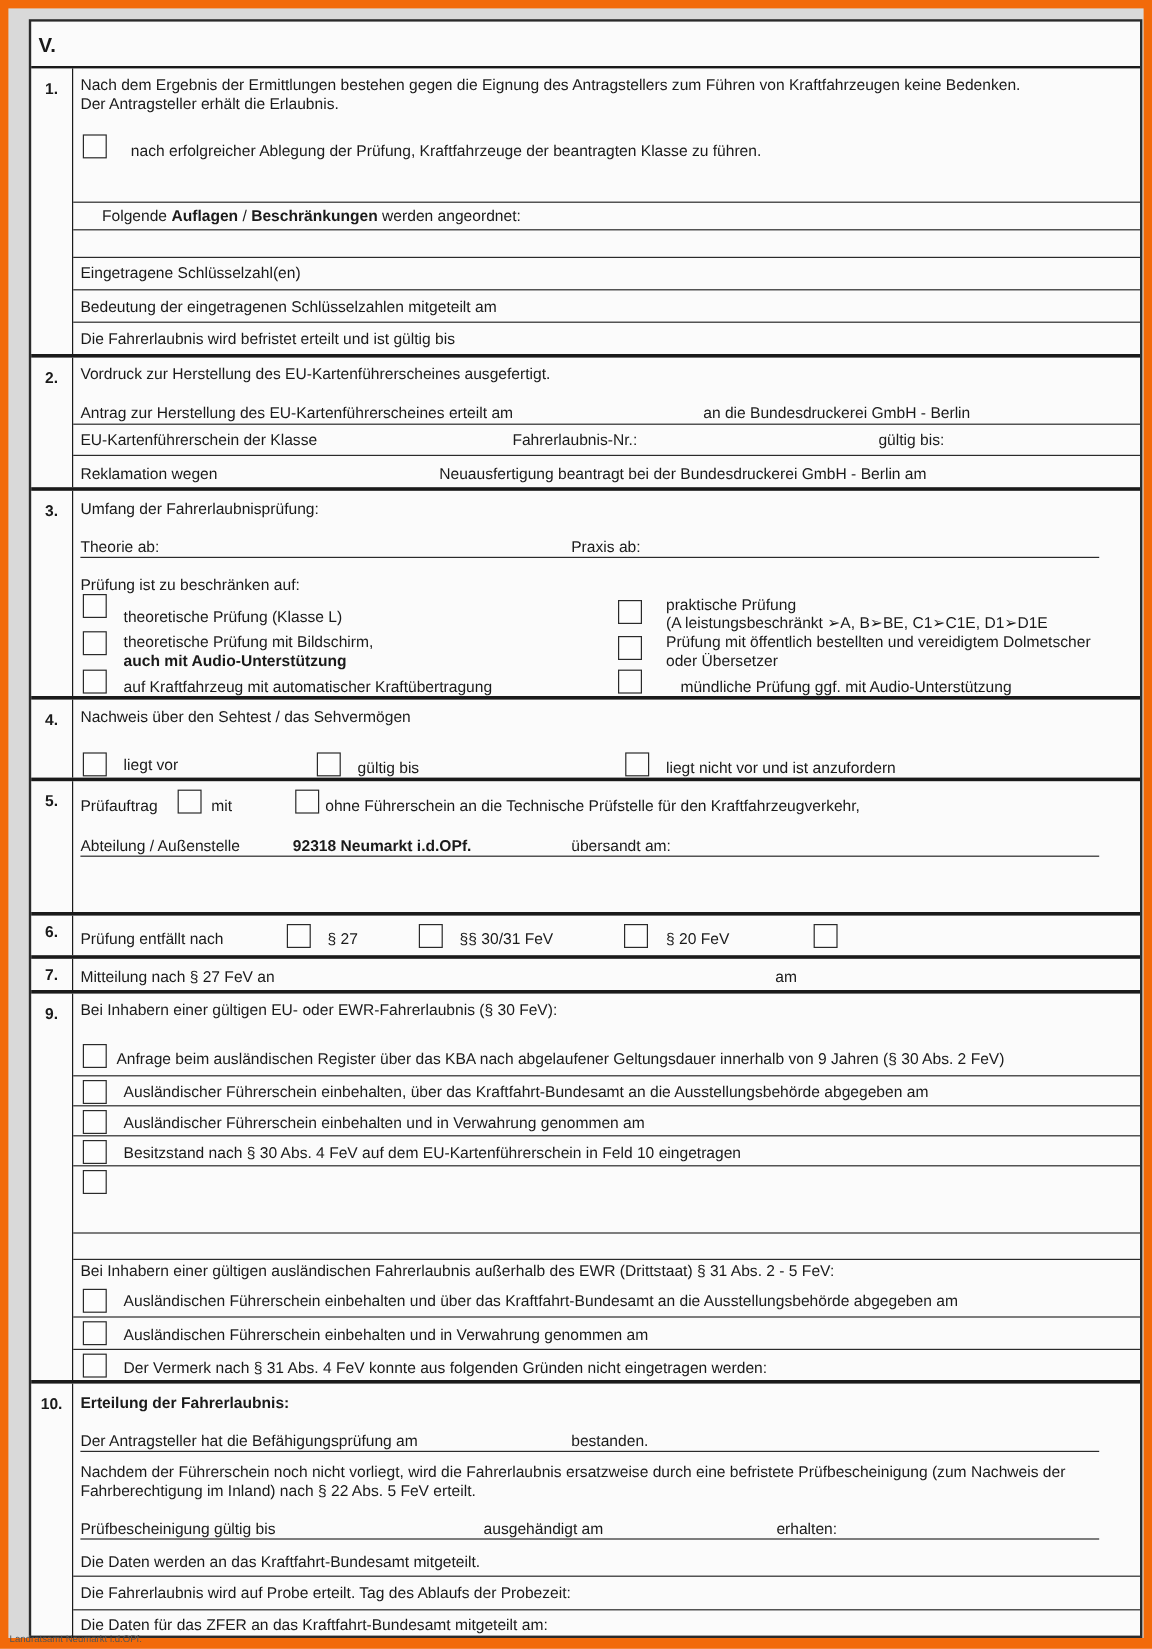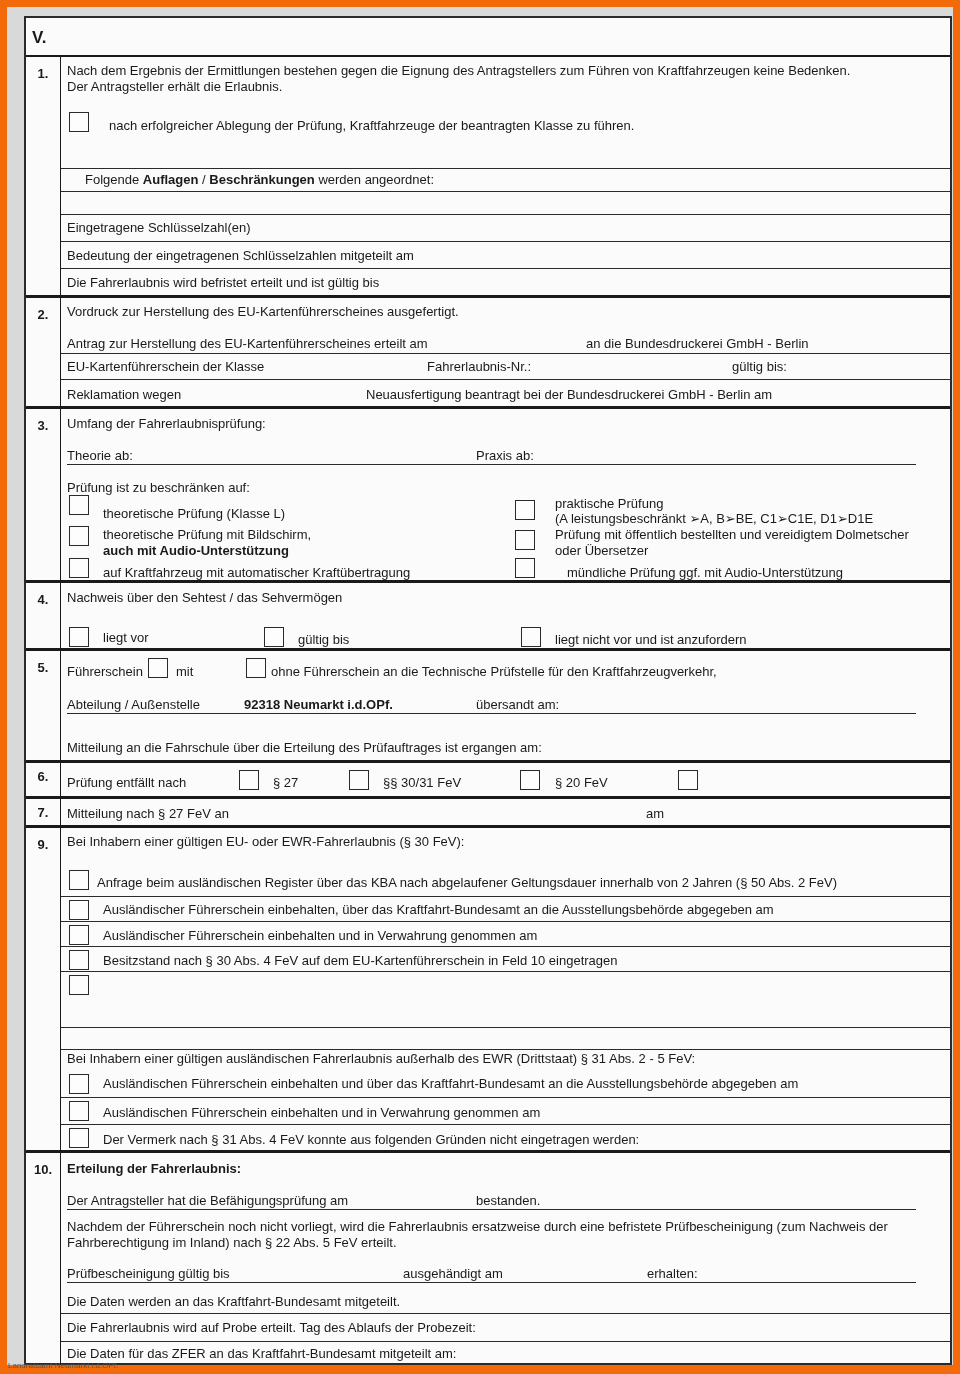--- a/index.html
+++ b/index.html
@@ -137,30 +137,29 @@
       <div class="cb" style="left:203px; top:44px;"></div>
       <div class="t" style="left:237px; top:49px;">gültig bis</div>
       <div class="cb" style="left:460px; top:44px;"></div>
       <div class="t" style="left:494px; top:49px;">liegt nicht vor und ist anzufordern</div>
     </div>
   </div>
 
   <div class="sec" style="top:630px; height:112px;">
     <div class="num">5.</div>
     <div class="body">
-      <div class="t" style="left:6px; top:13px;">Führerschein</div>
+      <div class="t" style="left:6px; top:13px;">Prüfauftrag</div>
       <div class="cb" style="left:87px; top:7px;"></div>
       <div class="t" style="left:115px; top:13px;">mit</div>
       <div class="cb" style="left:185px; top:7px;"></div>
       <div class="t" style="left:210px; top:13px;text-align:right;">ohne Führerschein an die Technische Prüfstelle für den Kraftfahrzeugverkehr,</div>
       <div class="t" style="left:6px; top:46px;">Abteilung / Außenstelle</div>
       <div class="t" style="left:183px; top:46px; font-weight:bold;">92318 Neumarkt i.d.OPf.</div>
       <div class="t" style="left:415px; top:46px;">übersandt am:</div>
       <div class="ul" style="left:6px; width:849px; top:62px;"></div>
-      <div class="t" style="left:6px; top:89px;">Mitteilung an die Fahrschule über die Erteilung des Prüfauftrages ist ergangen am:</div>
     </div>
   </div>
 
   <div class="sec" style="top:742px; height:36px;">
     <div class="num" style="padding-top:6px;">6.</div>
     <div class="body">
       <div class="t" style="left:6px; top:12px;">Prüfung entfällt nach</div>
       <div class="cb" style="left:178px; top:7px;"></div>
       <div class="t" style="left:212px; top:12px;">§ 27</div>
       <div class="cb" style="left:288px; top:7px;"></div>
@@ -178,21 +177,21 @@
       <div class="t" style="left:585px; top:7px;">am</div>
     </div>
   </div>
 
   <div class="sec" style="top:807px; height:325px;">
     <div class="num">9.</div>
     <div class="body">
       <div class="t" style="left:6px; top:6px;">Bei Inhabern einer gültigen EU- oder EWR-Fahrerlaubnis (§ 30 FeV):</div>
 
       <div class="cb" style="left:8px; top:42px;"></div>
-      <div class="t" style="left:36px; top:47px;">Anfrage beim ausländischen Register über das KBA nach abgelaufener Geltungsdauer innerhalb von 2 Jahren (§ 50 Abs. 2 FeV)</div>
+      <div class="t" style="left:36px; top:47px;">Anfrage beim ausländischen Register über das KBA nach abgelaufener Geltungsdauer innerhalb von 9 Jahren (§ 30 Abs. 2 FeV)</div>
       <div class="hl" style="top:68px;"></div>
       <div class="cb" style="left:8px; top:72px;"></div>
       <div class="t" style="left:42px; top:74px;">Ausländischer Führerschein einbehalten, über das Kraftfahrt-Bundesamt an die Ausstellungsbehörde abgegeben am</div>
       <div class="hl" style="top:93px;"></div>
       <div class="cb" style="left:8px; top:97px;"></div>
       <div class="t" style="left:42px; top:100px;">Ausländischer Führerschein einbehalten und in Verwahrung genommen am</div>
       <div class="hl" style="top:118px;"></div>
       <div class="cb" style="left:8px; top:122px;"></div>
       <div class="t" style="left:42px; top:125px;">Besitzstand nach § 30 Abs. 4 FeV auf dem EU-Kartenführerschein in Feld 10 eingetragen</div>
       <div class="hl" style="top:143px;"></div>

